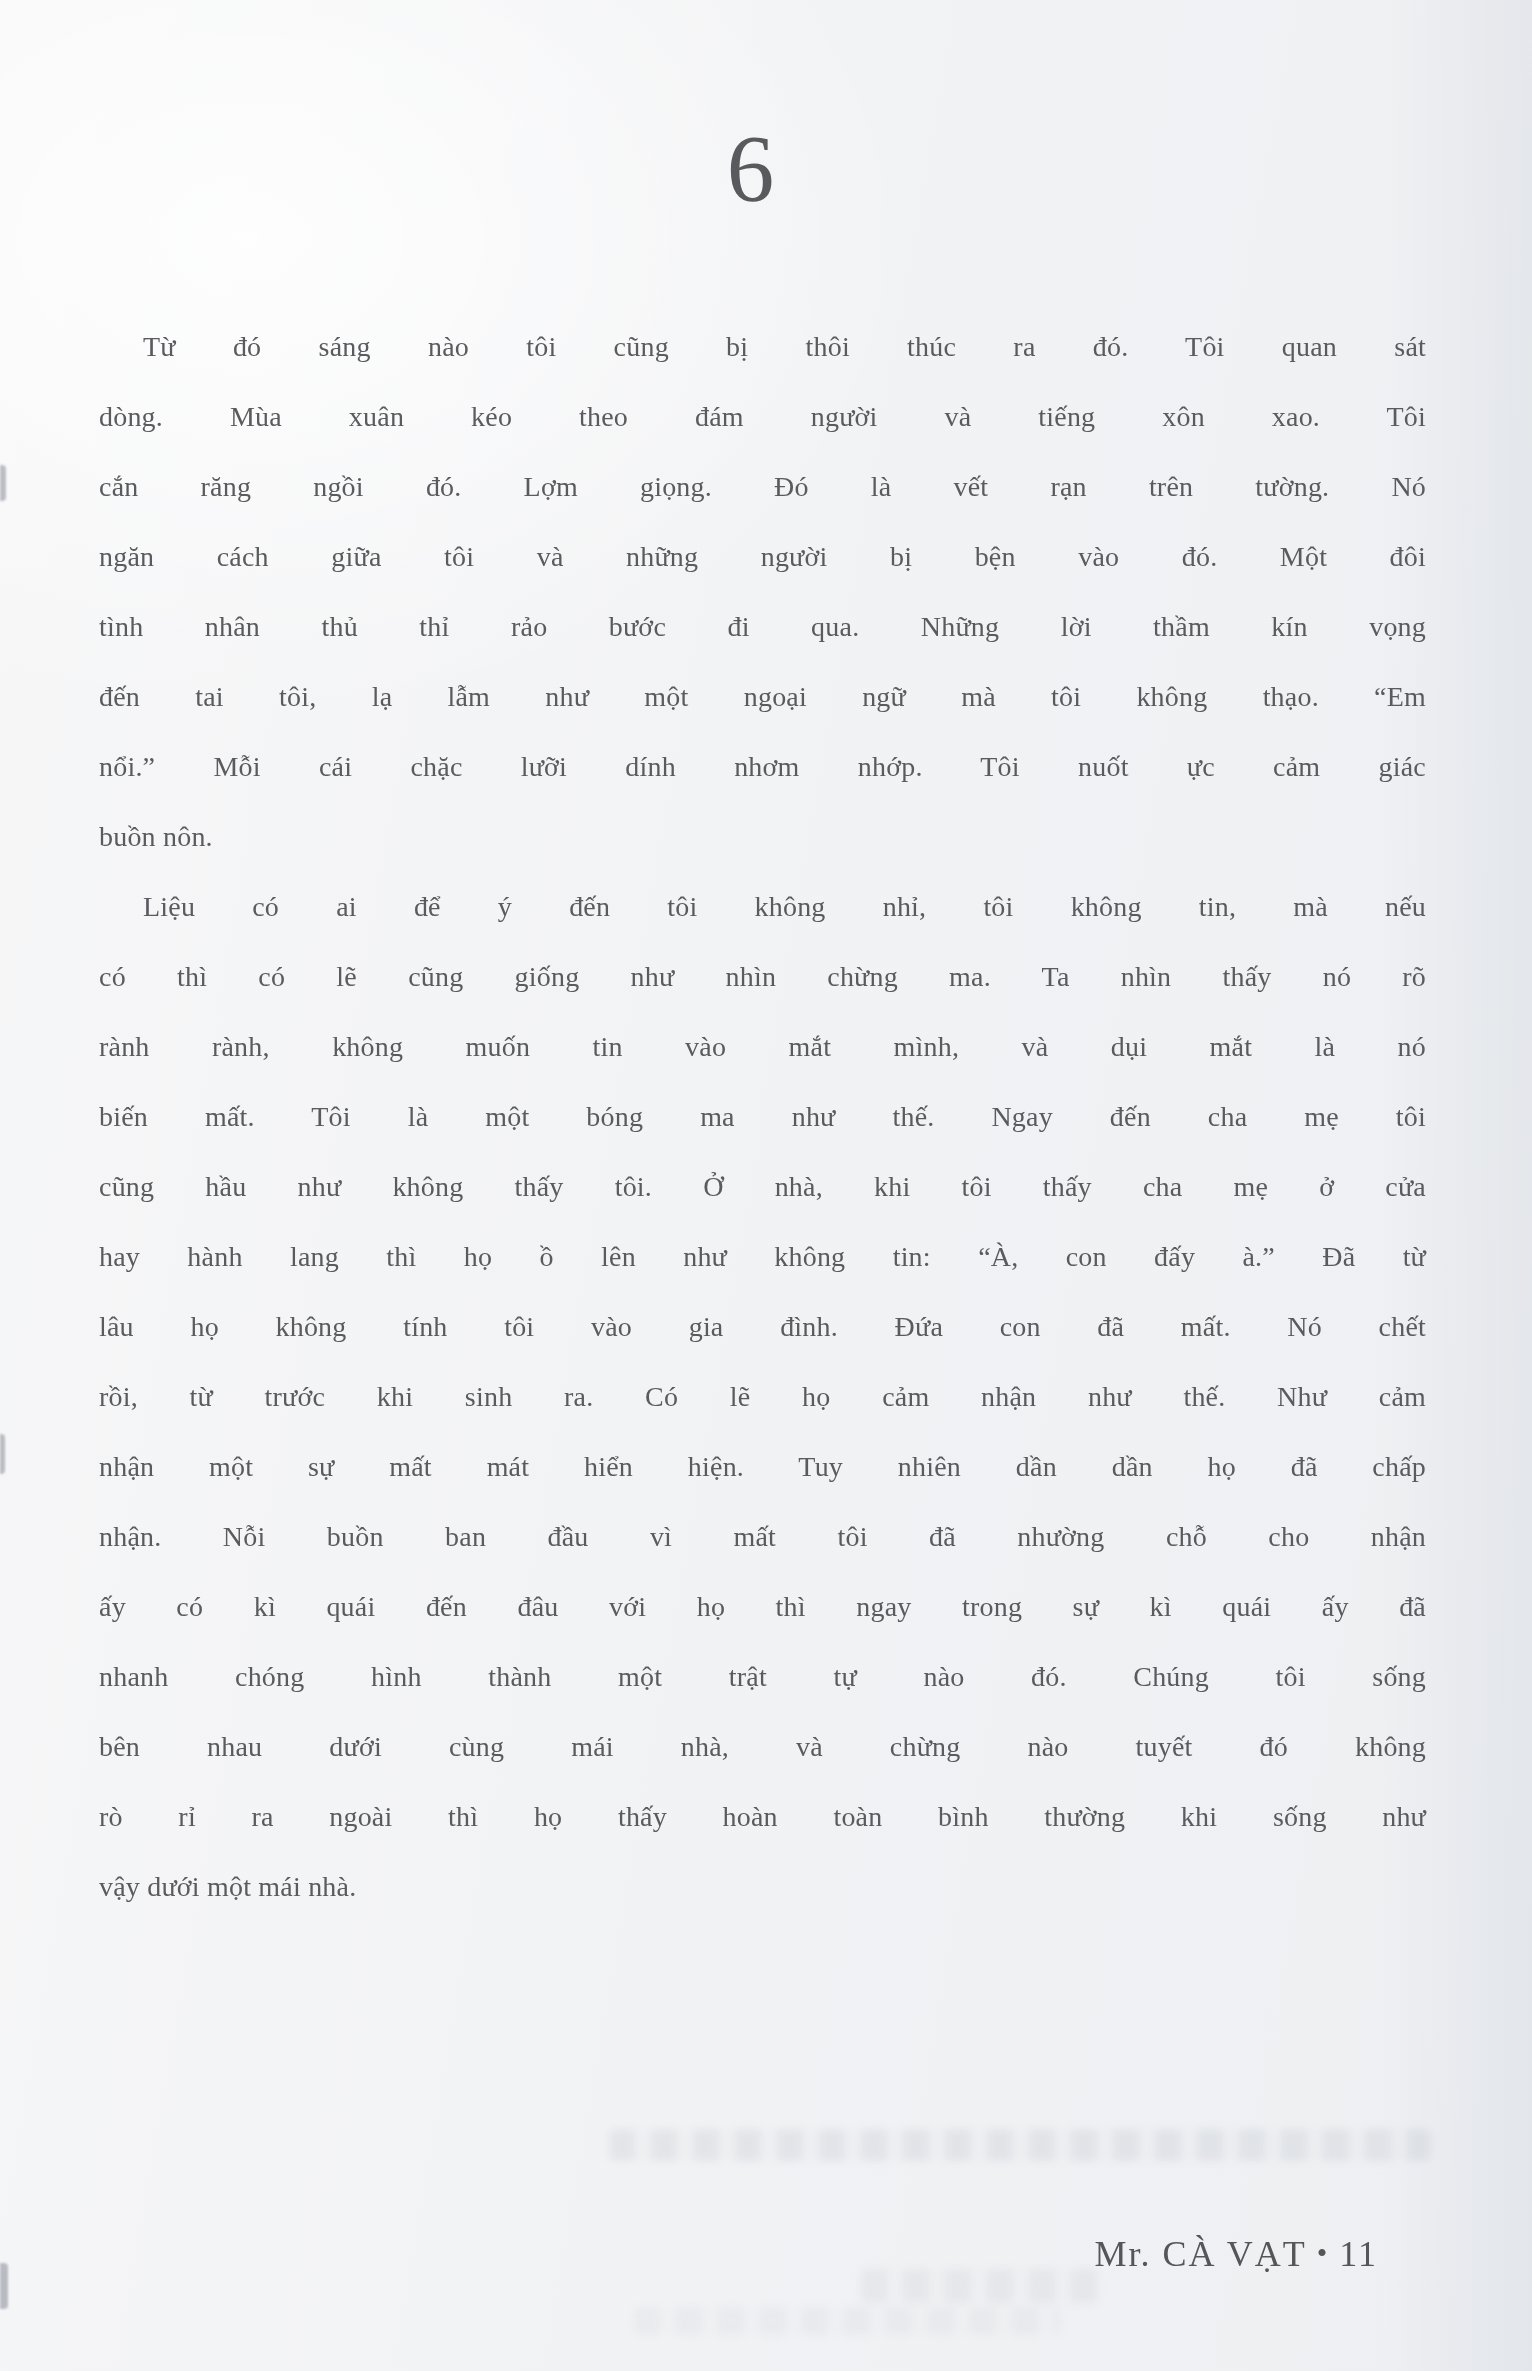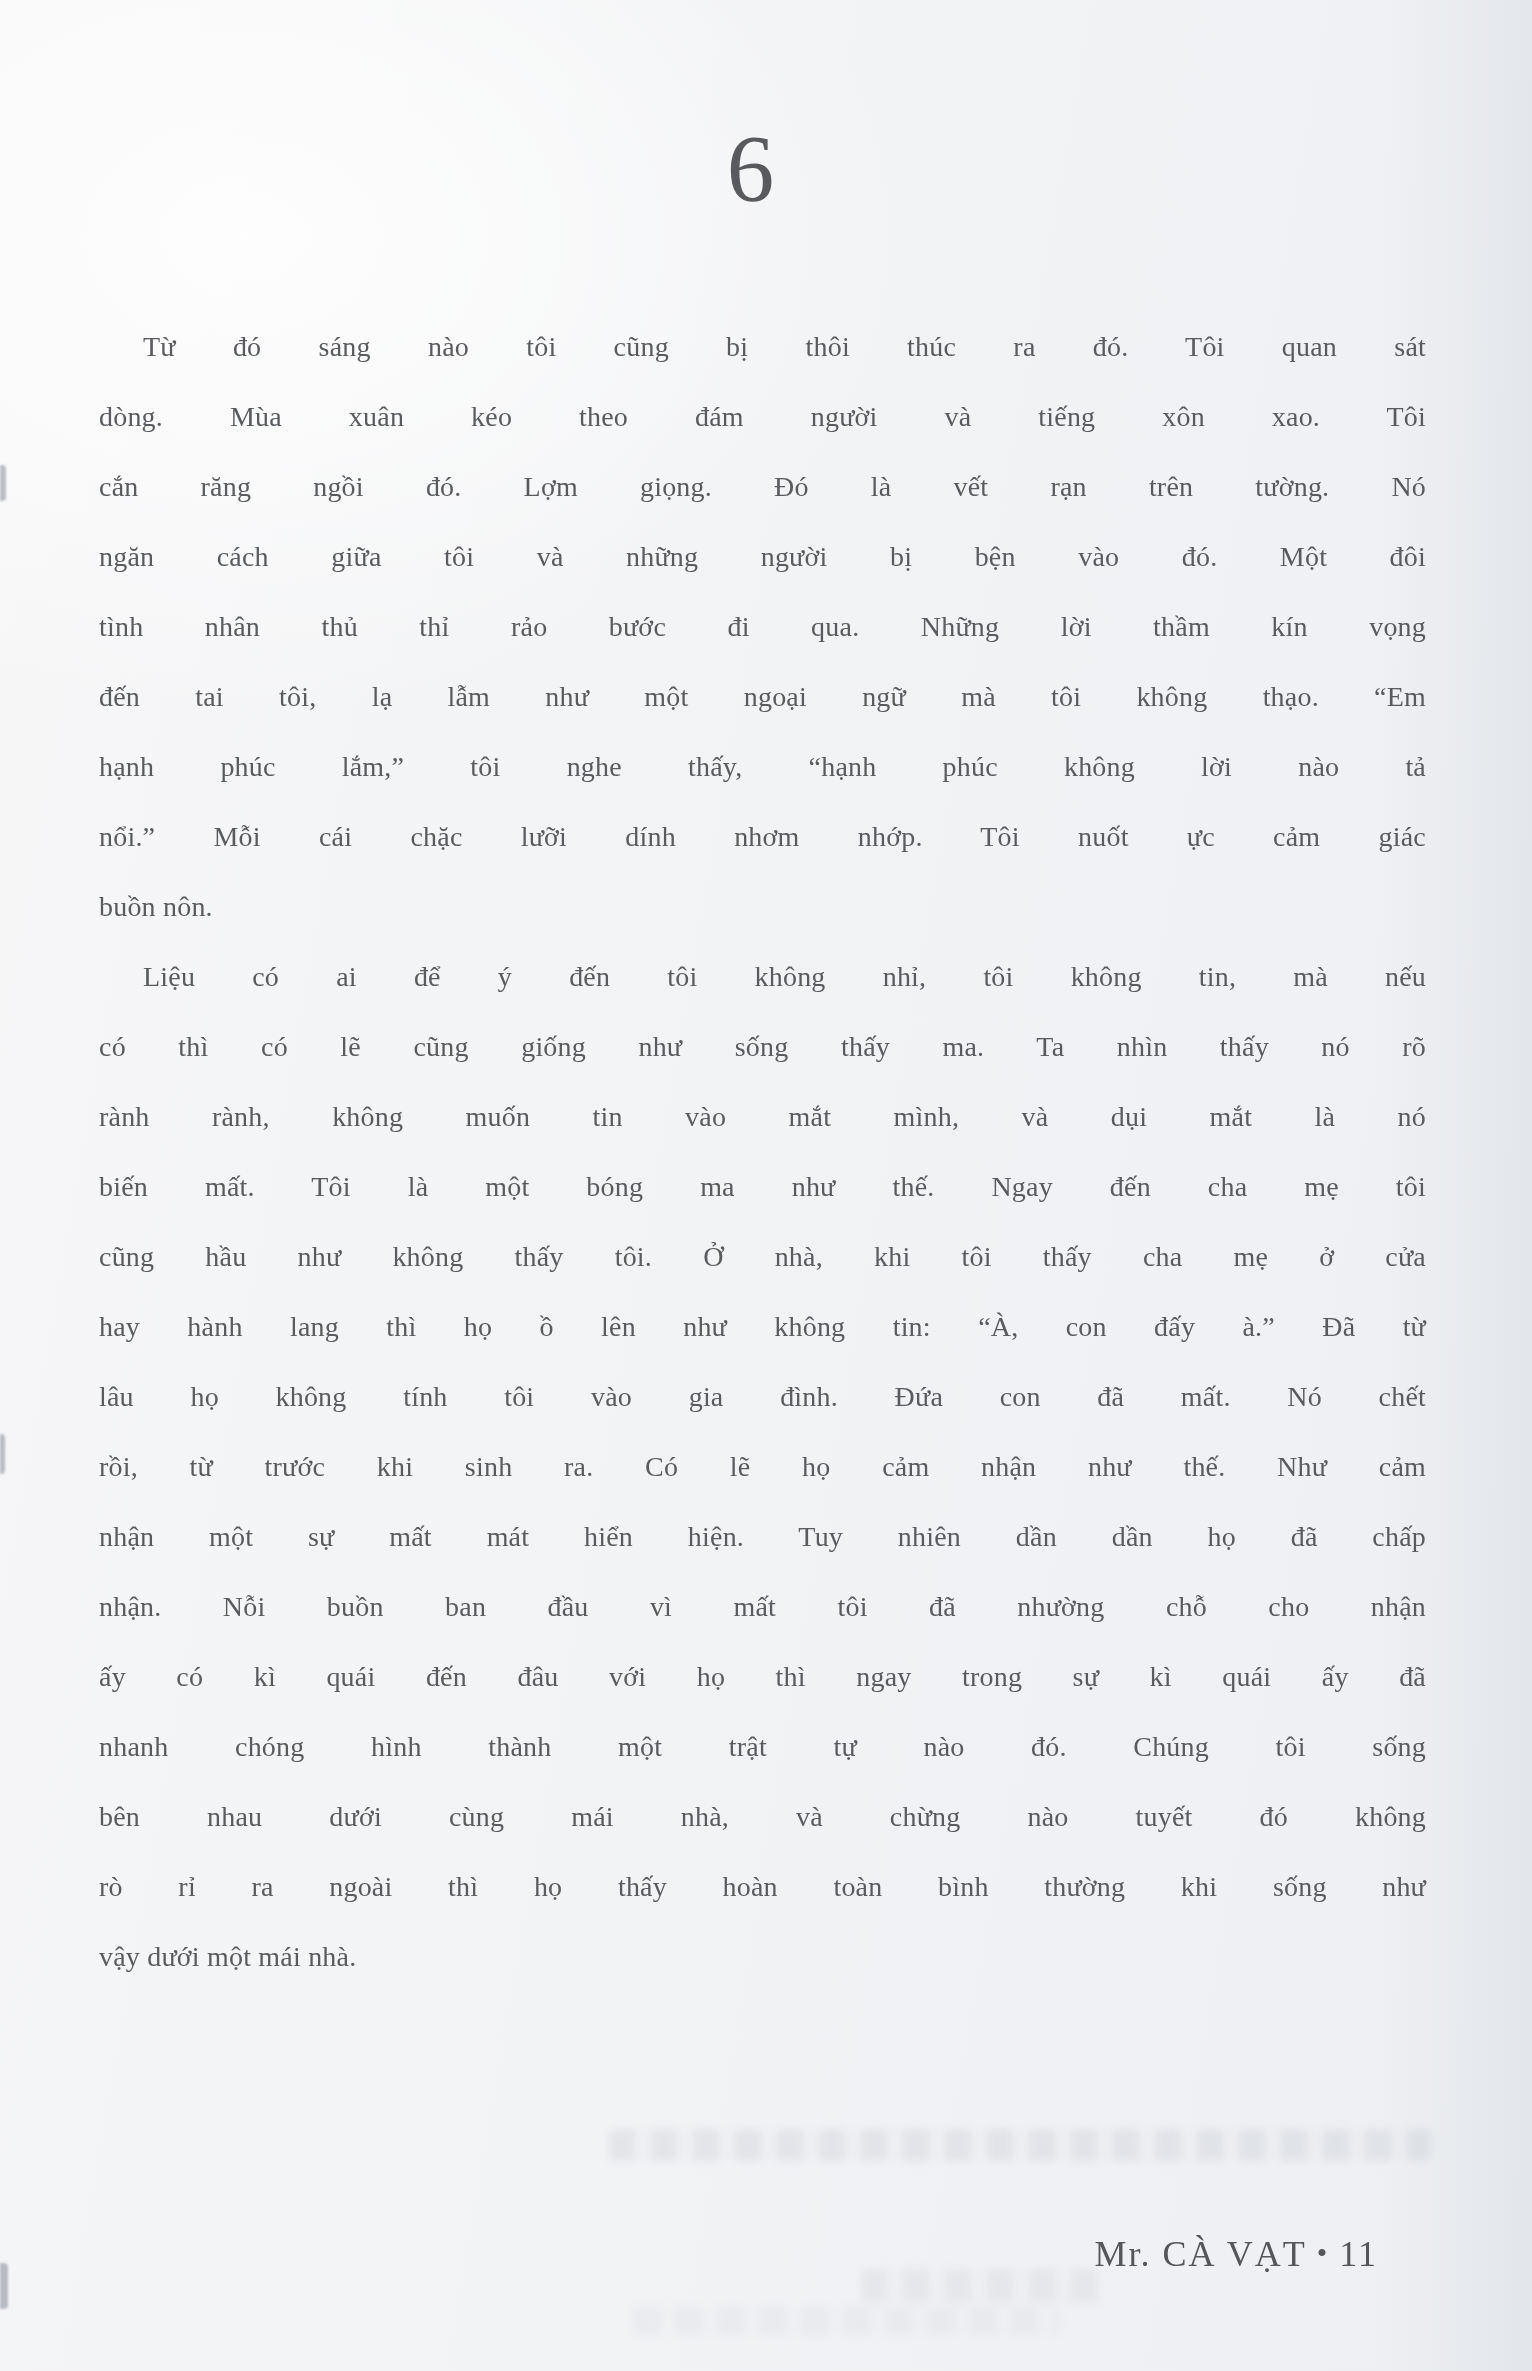--- a/index.html
+++ b/index.html
@@ -95,28 +95,27 @@
 
   <div class="body-text">
 
     <div>
       <div class="line indent">Từ đó sáng nào tôi cũng bị thôi thúc ra đó. Tôi quan sát</div>
       <div class="line">dòng. Mùa xuân kéo theo đám người và tiếng xôn xao. Tôi</div>
       <div class="line">cắn răng ngồi đó. Lợm giọng. Đó là vết rạn trên tường. Nó</div>
       <div class="line">ngăn cách giữa tôi và những người bị bện vào đó. Một đôi</div>
       <div class="line">tình nhân thủ thỉ rảo bước đi qua. Những lời thầm kín vọng</div>
       <div class="line">đến tai tôi, lạ lẫm như một ngoại ngữ mà tôi không thạo. “Em</div>
-      <div class="line">hạnh phúc lắm,” tôi nghe thấy, “hạnh phúc không lời nào tả</div>
       <div class="line">nổi.” Mỗi cái chặc lưỡi dính nhơm nhớp. Tôi nuốt ực cảm giác</div>
       <div class="line last">buồn nôn.</div>
     </div>
 
     <div>
       <div class="line indent">Liệu có ai để ý đến tôi không nhỉ, tôi không tin, mà nếu</div>
-      <div class="line">có thì có lẽ cũng giống như sống thấy ma. Ta nhìn thấy nó rõ</div>
+      <div class="line">có thì có lẽ cũng giống như nhìn chừng ma. Ta nhìn thấy nó rõ</div>
       <div class="line">rành rành, không muốn tin vào mắt mình, và dụi mắt là nó</div>
       <div class="line">biến mất. Tôi là một bóng ma như thế. Ngay đến cha mẹ tôi</div>
       <div class="line">cũng hầu như không thấy tôi. Ở nhà, khi tôi thấy cha mẹ ở cửa</div>
       <div class="line">hay hành lang thì họ ồ lên như không tin: “À, con đấy à.” Đã từ</div>
       <div class="line">lâu họ không tính tôi vào gia đình. Đứa con đã mất. Nó chết</div>
       <div class="line">rồi, từ trước khi sinh ra. Có lẽ họ cảm nhận như thế. Như cảm</div>
       <div class="line">nhận một sự mất mát hiển hiện. Tuy nhiên dần dần họ đã chấp</div>
       <div class="line">nhận. Nỗi buồn ban đầu vì mất tôi đã nhường chỗ cho nhận</div>
       <div class="line">ấy có kì quái đến đâu với họ thì ngay trong sự kì quái ấy đã</div>
       <div class="line">nhanh chóng hình thành một trật tự nào đó. Chúng tôi sống</div>

